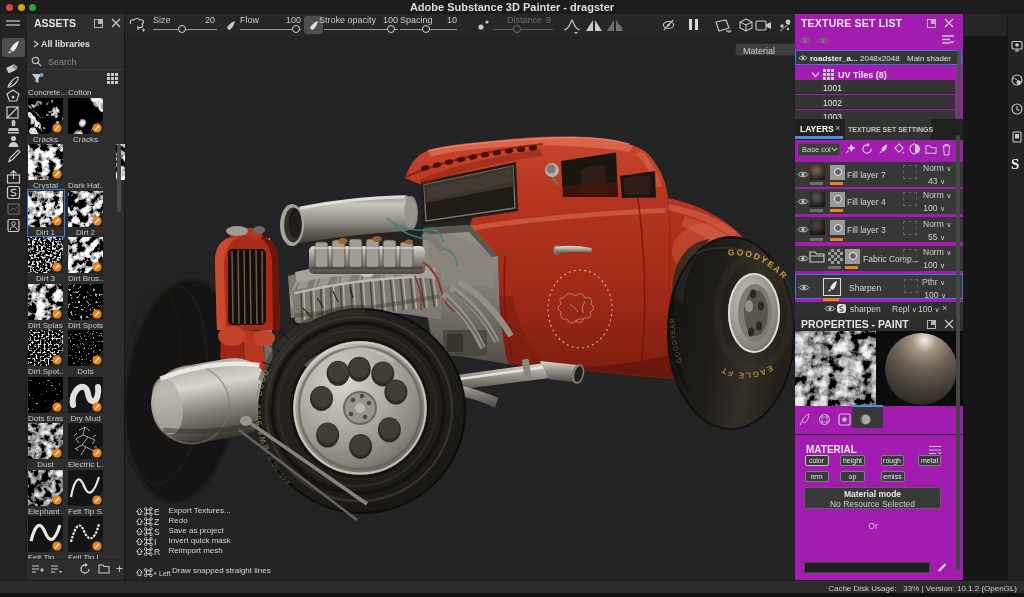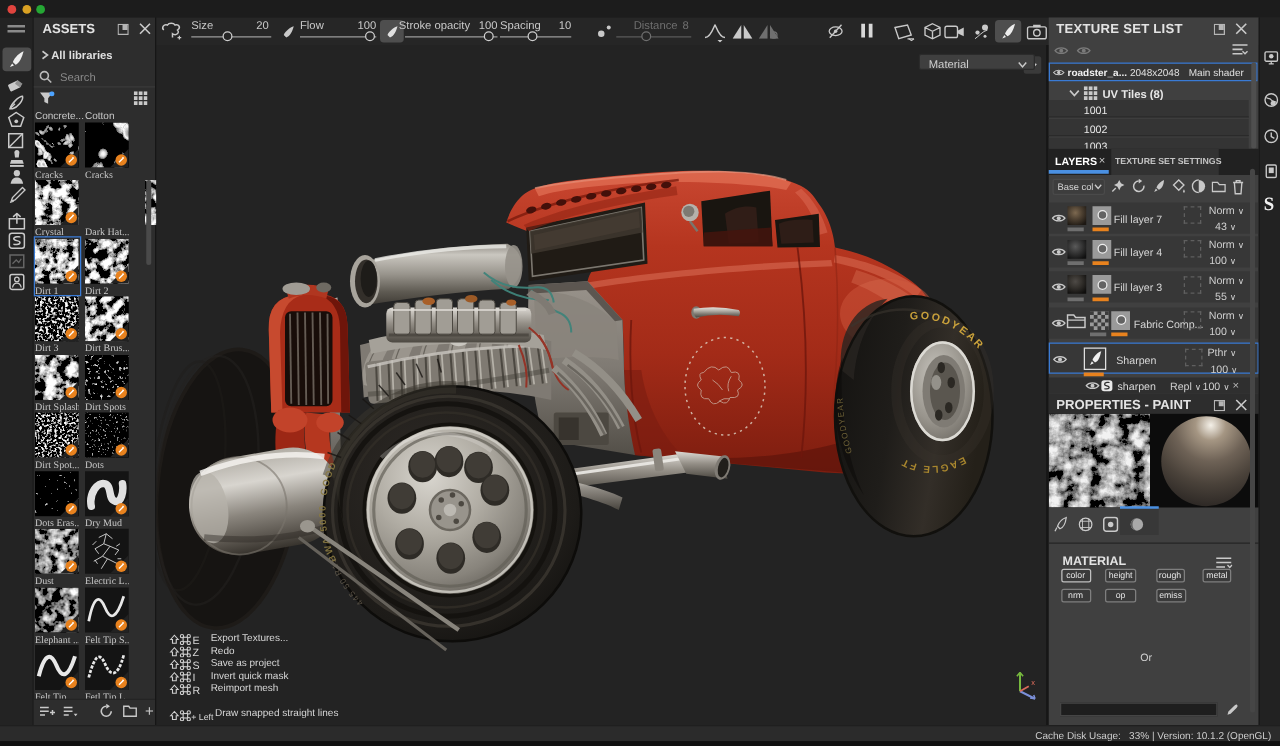--- a/index.html
+++ b/index.html
@@ -5,44 +5,45 @@
 html,body{margin:0;padding:0;width:1024px;height:597px;overflow:hidden;background:#161616;font-family:"Liberation Sans",sans-serif;-webkit-font-smoothing:antialiased;}
 *{box-sizing:border-box;}
 .abs{position:absolute;}
 #titlebar{position:absolute;left:0;top:0;width:1024px;height:14px;background:#1c1c1c;}
 #title{position:absolute;left:0;top:1px;width:1024px;text-align:center;font-size:11px;font-weight:bold;color:#dddddd;}
 .tl{position:absolute;top:4px;width:7px;height:7px;border-radius:50%;}
 #toolstrip{position:absolute;left:0;top:14px;width:27px;height:566px;background:#232323;border-right:1px solid #1a1a1a;}
 #assets{position:absolute;left:27px;top:14px;width:97px;height:566px;background:#2d2d2d;}
 #toolbar{position:absolute;left:125px;top:14px;width:899px;height:22px;background:#262626;}
 #viewport{position:absolute;left:125px;top:36px;width:712px;height:544px;background:#232323;overflow:hidden;}
-#rightpanel{position:absolute;left:839px;top:14px;width:168px;height:566px;background:#404040;padding-left:44px;}
+#rightpanel{position:absolute;left:795px;top:14px;width:168px;height:566px;background:#a21caf;padding-left:44px;}
 #rightstrip{position:absolute;left:1007px;top:14px;width:17px;height:566px;background:#222222;border-left:1px solid #191919;}
 #statusbar{position:absolute;left:0;top:580px;width:1024px;height:13px;background:#2b2b2b;border-top:1px solid #1f1f1f;}
 #statusbot{position:absolute;left:0;top:593px;width:1024px;height:4px;background:#101010;}
 .tbtext{position:absolute;top:1px;font-size:9px;color:#c9c9c9;}
 .tbval{position:absolute;top:1px;font-size:9px;color:#c9c9c9;text-align:right;}
 .track{position:absolute;top:15px;height:1px;background:#9a9a9a;}
 .knob{position:absolute;top:11px;width:8px;height:8px;border-radius:50%;border:1.5px solid #cfcfcf;background:#262626;}
 .dim{color:#6f6f6f!important;}
 .dimtrack{background:#5a5a5a!important;}
 .dimknob{border-color:#6f6f6f!important;}
 .selbox{position:absolute;background:#4e4e4e;border-radius:3px;}
 .tile{position:absolute;width:35px;height:36px;background:#141414;overflow:hidden;}
-.tlab{position:absolute;width:35px;font-size:8px;color:#c8c8c8;white-space:nowrap;overflow:hidden;font-family:Liberation Serif, serif;}
+.tlab{position:absolute;width:35px;text-align:center;font-size:8px;color:#c8c8c8;white-space:nowrap;overflow:hidden;}
 .lrow{left:0;width:168px;height:25px;background:#373737;}
 .mbtn{position:absolute;height:11px;background:#3a3a3a;border:1px solid #7f7f7f;border-radius:2px;font-size:7px;color:#e5e5e5;text-align:center;line-height:10px;}
 .lbl{position:absolute;font-size:8px;color:#c9c9c9;white-space:nowrap;}
 </style>
 </head>
 <body>
 <div id="titlebar">
  <div class="tl" style="left:6px;background:#e0443e;"></div>
  <div class="tl" style="left:17.5px;background:#d9a123;"></div>
  <div class="tl" style="left:29px;background:#25a734;"></div>
+ <div id="title">Adobe Substance 3D Painter - dragster</div>
 </div>
 <div id="toolstrip">
  <div class="abs" style="left:6px;top:6px;width:14px;height:1.5px;background:#8a8a8a;"></div>
  <div class="abs" style="left:6px;top:10px;width:14px;height:1.5px;background:#8a8a8a;"></div>
  <div class="selbox" style="left:2px;top:24px;width:23px;height:19px;background:#4e4e4e;"></div>
  <svg class="abs" style="left:6px;top:26px;" width="15" height="15" viewBox="0 0 14 14">
       <path d="M12,1 C9,2 5,6 4,9 L6,11 C9,10 11,5 12,1 Z" fill="#ededed"></path>
       <path d="M3.5,10 L1.8,12.7 L4.8,11.5" fill="#ededed"></path>
     </svg>
  <svg class="abs" style="left:6px;top:47px;" width="15" height="14" viewBox="0 0 15 14">
@@ -1256,20 +1257,24 @@
       <path d="M1,1.5 h12 M1,5 h12 M1,8.5 h7" stroke="#c9c9c9" stroke-width="1.2"></path>
       <path d="M10,7 l1.8,2 l1.8,-2" fill="none" stroke="#c9c9c9" stroke-width="1"></path>
     </svg>
  <div class="mbtn" style="left:9.5px;top:441px;width:24px;border-color:#c0c0c0;">color</div>
  <div class="mbtn" style="left:45px;top:441px;width:25px;">height</div>
  <div class="mbtn" style="left:85.5px;top:441px;width:23px;">rough</div>
  <div class="mbtn" style="left:123px;top:441px;width:23px;">metal</div>
  <div class="mbtn" style="left:9.5px;top:456.5px;width:24px;">nrm</div>
  <div class="mbtn" style="left:45px;top:456.5px;width:25px;">op</div>
  <div class="mbtn" style="left:85.5px;top:456.5px;width:24px;">emiss</div>
+ <div class="abs" style="left:9px;top:473px;width:137px;height:22px;background:#383838;border:1px solid #5f5f5f;border-radius:3px;text-align:center;">
+   <div style="font-size:8.5px;font-weight:bold;color:#e8e8e8;margin-top:1px;">Material mode</div>
+   <div style="font-size:8.5px;color:#cfcfcf;">No Resource Selected</div>
+ </div>
  <div class="abs" style="left:0px;top:507px;width:156px;text-align:center;font-size:8.5px;color:#cfcfcf;">Or</div>
  <div class="abs" style="left:9px;top:548px;width:126px;height:11px;background:#1e1e1e;border:1px solid #454545;"></div>
  <svg class="abs" style="left:141px;top:548px;" width="11" height="11" viewBox="0 0 11 11">
       <path d="M9.5,1.5 c1,1 0.5,2 -0.5,3 l-4.5,4.5 l-2.5,0.7 l0.7,-2.5 l4.5,-4.5 c1,-1 1.8,-1.2 2.3,-1.2 z" fill="#c9c9c9"></path>
     </svg>
  <div class="abs" style="left:161px;top:121px;width:4px;height:435px;background:#464646;border-radius:2px;"></div>
 </div>
 <div id="rightstrip">
  <svg class="abs" style="left:3px;top:26px;" width="12" height="12" viewBox="0 0 12 12">
       <rect x="1" y="1.5" width="10" height="7.5" rx="1" fill="none" stroke="#c9c9c9" stroke-width="1.1"></rect>

